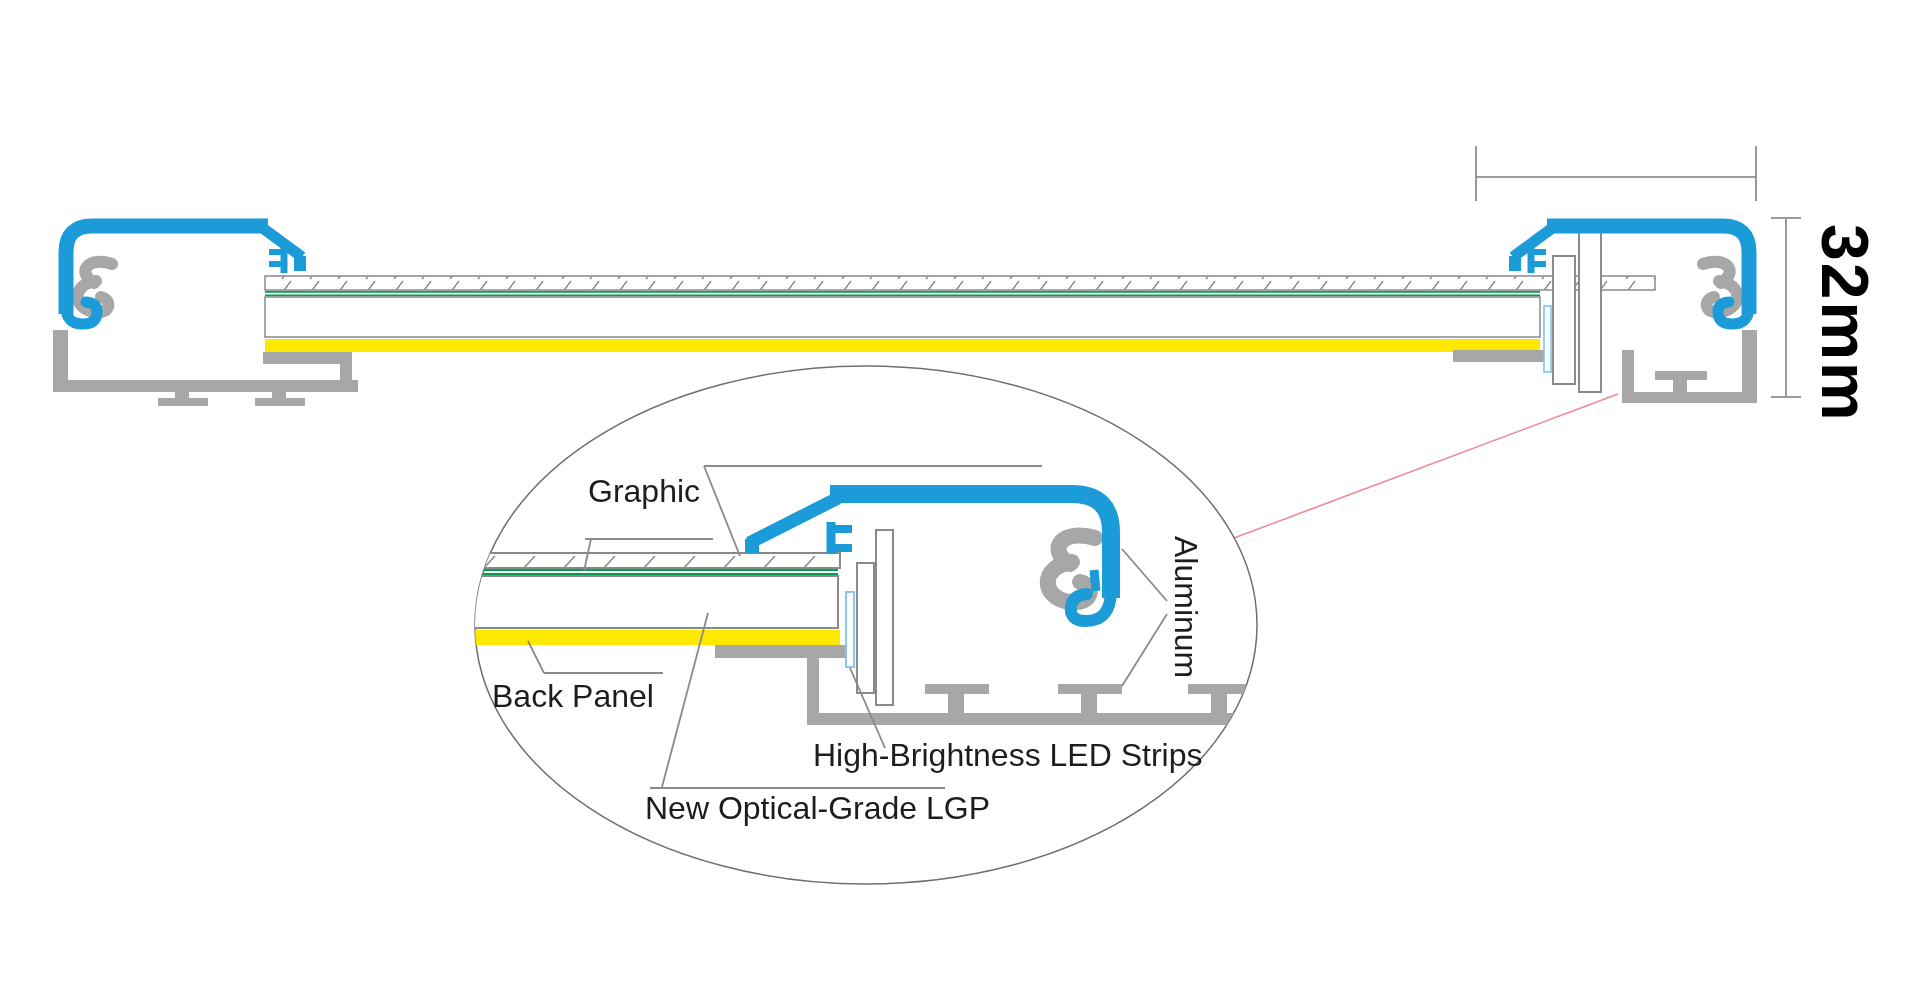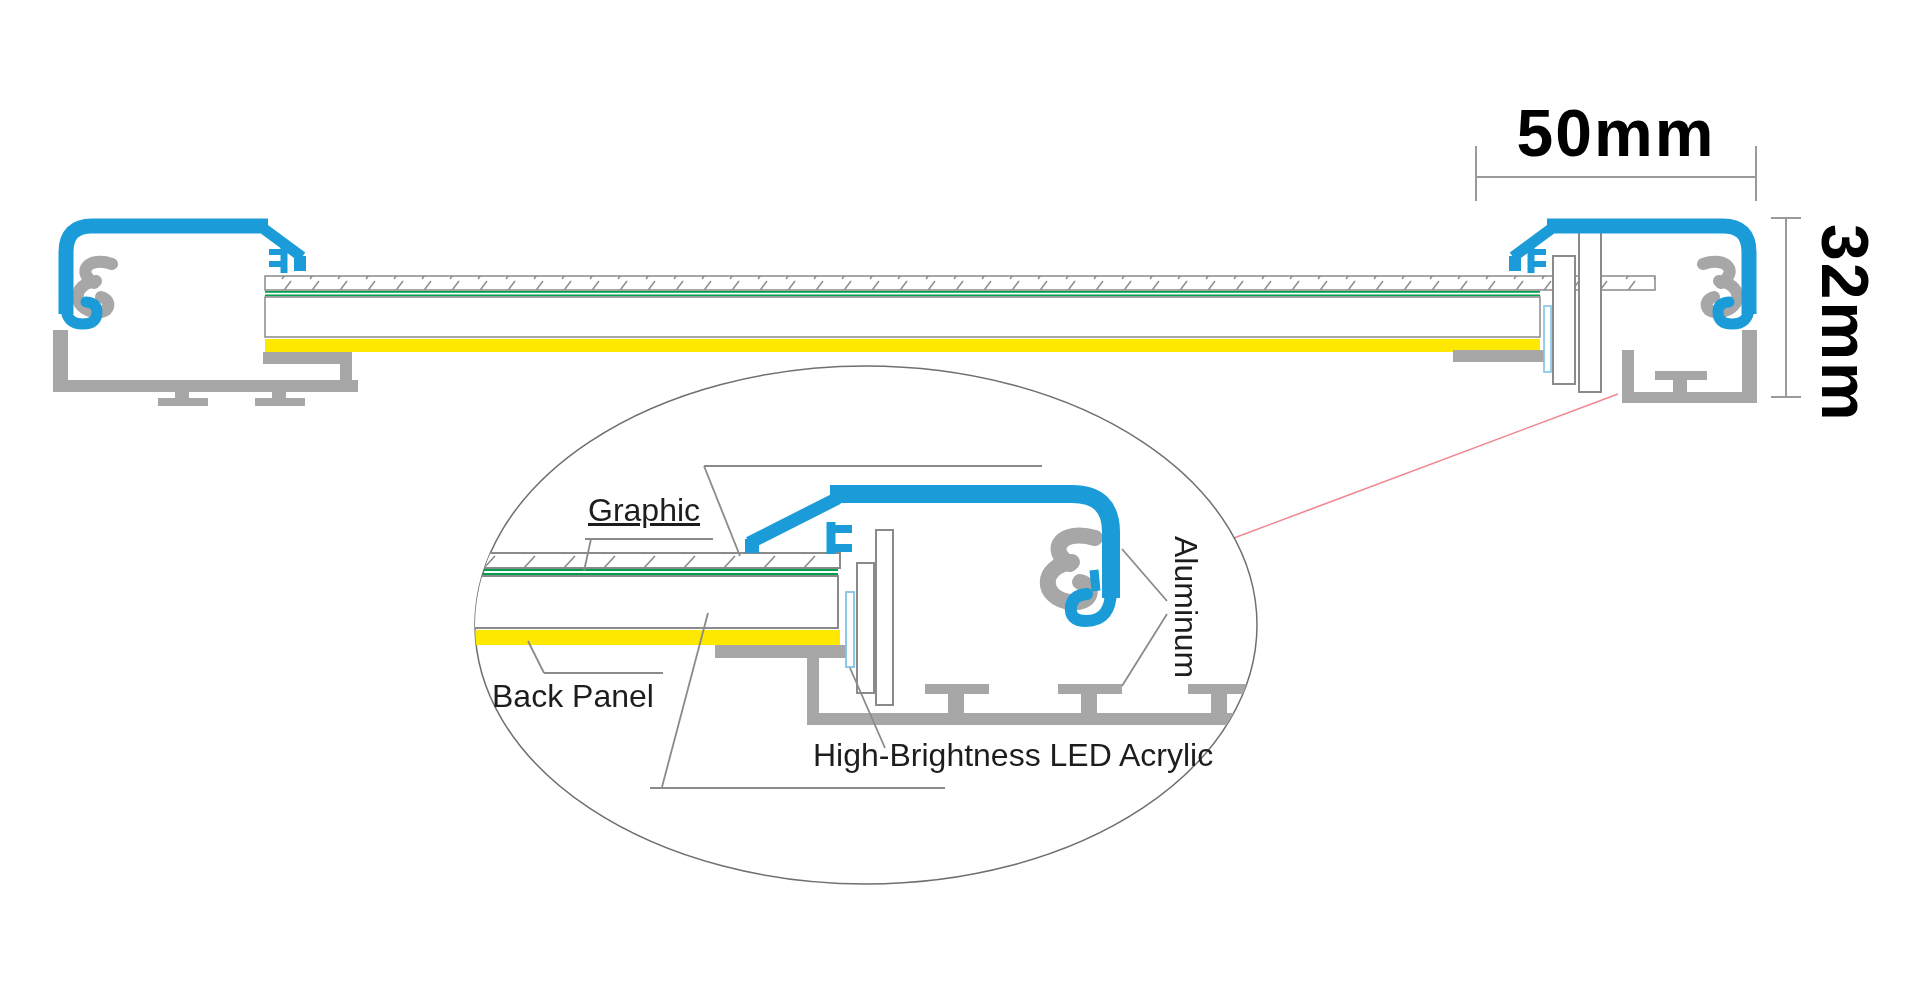--- a/index.html
+++ b/index.html
@@ -172,21 +172,21 @@
     <line x1="544" y1="673" x2="663" y2="673"></line>
     <line x1="544" y1="673" x2="528" y2="641"></line>
     <line x1="650" y1="788" x2="945" y2="788"></line>
     <line x1="708" y1="613" x2="662" y2="787"></line>
     <line x1="850" y1="668" x2="885" y2="748"></line>
     <line x1="1122" y1="549" x2="1167" y2="601"></line>
     <line x1="1122" y1="686" x2="1167" y2="614"></line>
   </g>
 </svg>
 
-  <div class="lbl" style="left:588px;top:493px;text-decoration:underline;">Graphic</div>
+  <div class="lbl" style="left:588px;top:474px;">Graphic</div>
   <div class="lbl" style="left:492px;top:679px;">Back Panel</div>
-  <div class="lbl" style="left:813px;top:738px;">High-Brightness LED Acrylic</div>
+  <div class="lbl" style="left:645px;top:791px;">New Optical-Grade LGP</div>
+  <div class="lbl" style="left:813px;top:738px;">High-Brightness LED Strips</div>
   <div class="lbl rot" style="left:1203px;top:536px;">Aluminum</div>
 
-  <div class="dim center" style="left:1476px;top:100px;width:280px;">50mm</div>
   <div class="dim rot" style="left:1878px;top:224px;">32mm</div>
 
 </div>
 
 </body></html>

